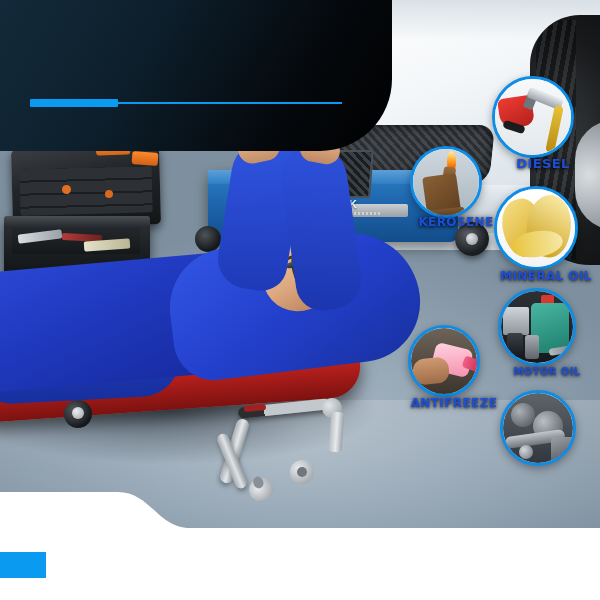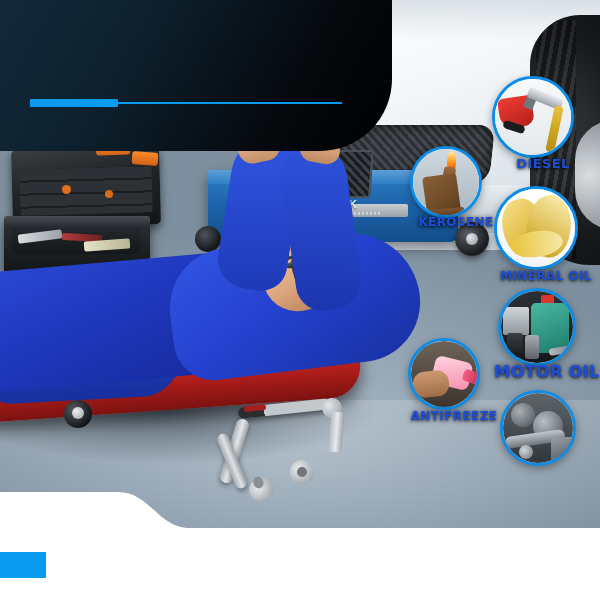--- a/index.html
+++ b/index.html
@@ -495,24 +495,24 @@
   <div class="icon-node" style="left:498px;top:288px;">
     <div class="icon-circle" style="width:72px;height:72px;">
       <div class="ic-fill motor-bg"></div>
       <div class="motor-panel"></div>
       <div class="motor-jug-cap"></div>
       <div class="motor-jug"></div>
       <div class="motor-filter1"></div>
       <div class="motor-filter2"></div>
       <div class="motor-wrench"></div>
     </div>
-    <div class="icon-label" style="top:78px;font-size:16px;">MOTOR OIL</div>
-  </div>
-
-  <div class="icon-node" style="left:408px;top:338px;">
+    <div class="icon-label" style="top:78px;font-size:10px;">MOTOR OIL</div>
+  </div>
+
+  <div class="icon-node" style="left:408px;top:325px;">
     <div class="icon-circle" style="width:66px;height:66px;">
       <div class="ic-fill anti-bg"></div>
       <div class="anti-bottle"></div>
       <div class="anti-spout"></div>
       <div class="anti-hand"></div>
     </div>
     <div class="icon-label" style="top:72px;font-size:12px;">ANTIFREEZE</div>
   </div>
 
   <div class="icon-node" style="left:500px;top:390px;">

